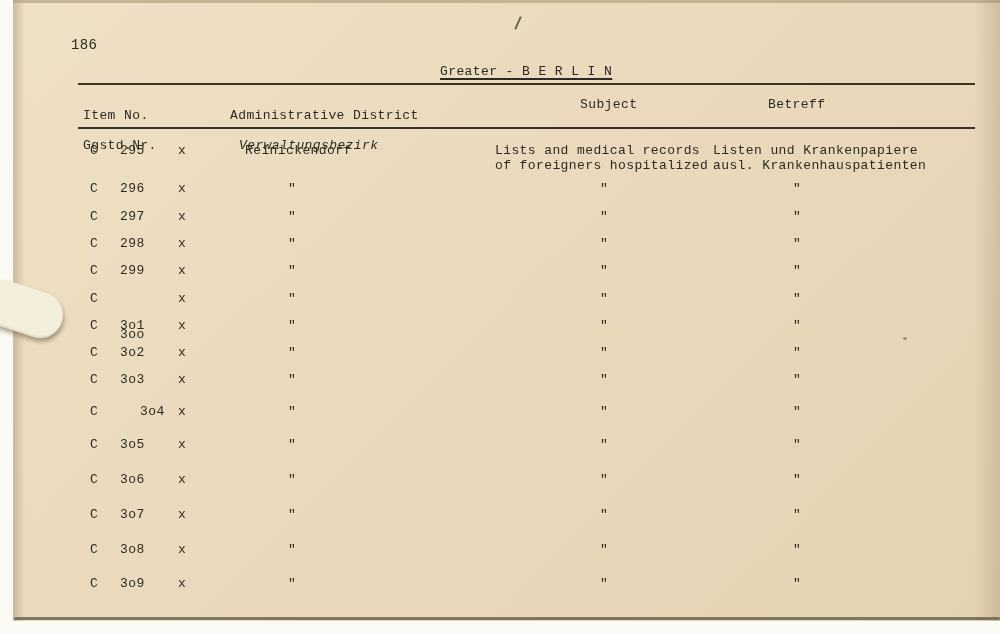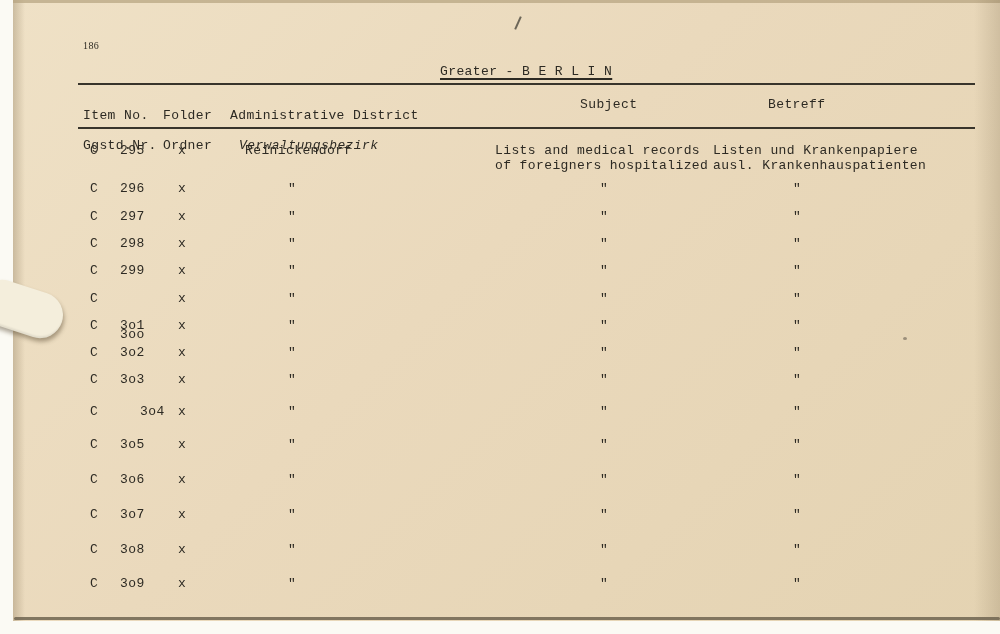--- a/index.html
+++ b/index.html
@@ -20,21 +20,21 @@
     border-radius:3px;opacity:.85;}
   .edge-bottom{position:absolute;left:0;bottom:0;width:100%;height:13px;background:#fbfaf4;}
   .right-shade{position:absolute;right:0;top:0;width:26px;height:100%;
     background:linear-gradient(to left,rgba(110,92,62,.20),rgba(110,92,62,0));}
   
   .page-tab{position:absolute;left:-22px;top:286px;width:86px;height:46px;
     background:#f4eedc;border-radius:26px;transform:rotate(18deg);
     box-shadow:2px 3px 4px rgba(80,65,40,.45), inset 0 -2px 2px rgba(0,0,0,.08);}
   
   .txt{position:absolute;white-space:pre-line;font-size:13px;line-height:15px;letter-spacing:.4px;}
-  .page-number{left:83px;top:38px;font-size:10px;font-family:Liberation Serif, serif;}
+  .page-number{left:71px;top:38px;font-size:14px;}
   .title{left:440px;top:49px;}
   .title div{text-decoration:underline;text-decoration-thickness:1.5px;text-underline-offset:3px;}
   .rule{position:absolute;height:2px;background:#38342b;}
   .rule1{left:78px;top:83px;width:897px;}
   .rule2{left:78px;top:127px;width:897px;}
   .h-item{left:83px;top:93px;}
   .h-folder{left:163px;top:93px;}
   .h-district{left:230px;top:93px;}
   .h-district .l2{padding-left:9px;font-style:italic;}
   .h-subject{left:580px;top:97px;}
@@ -67,24 +67,20 @@
     <div>Greater - B E R L I N</div>
   </div>
 
   <div class="rule rule1"></div>
 
   <div class="txt h-item">
     <div>Item No.</div>
     <div>Ggstd.Nr.</div>
   </div>
 
-  <div class="txt h-folder">
-    <div>Folder</div>
-    <div>Ordner</div>
-  </div>
 
   <div class="txt h-district">
     <div>Administrative District</div>
     <div class="l2">Verwaltungsbezirk</div>
   </div>
 
   <div class="txt h-subject">Subject</div>
   <div class="txt h-betreff">Betreff</div>
 
   <div class="rule rule2"></div>

